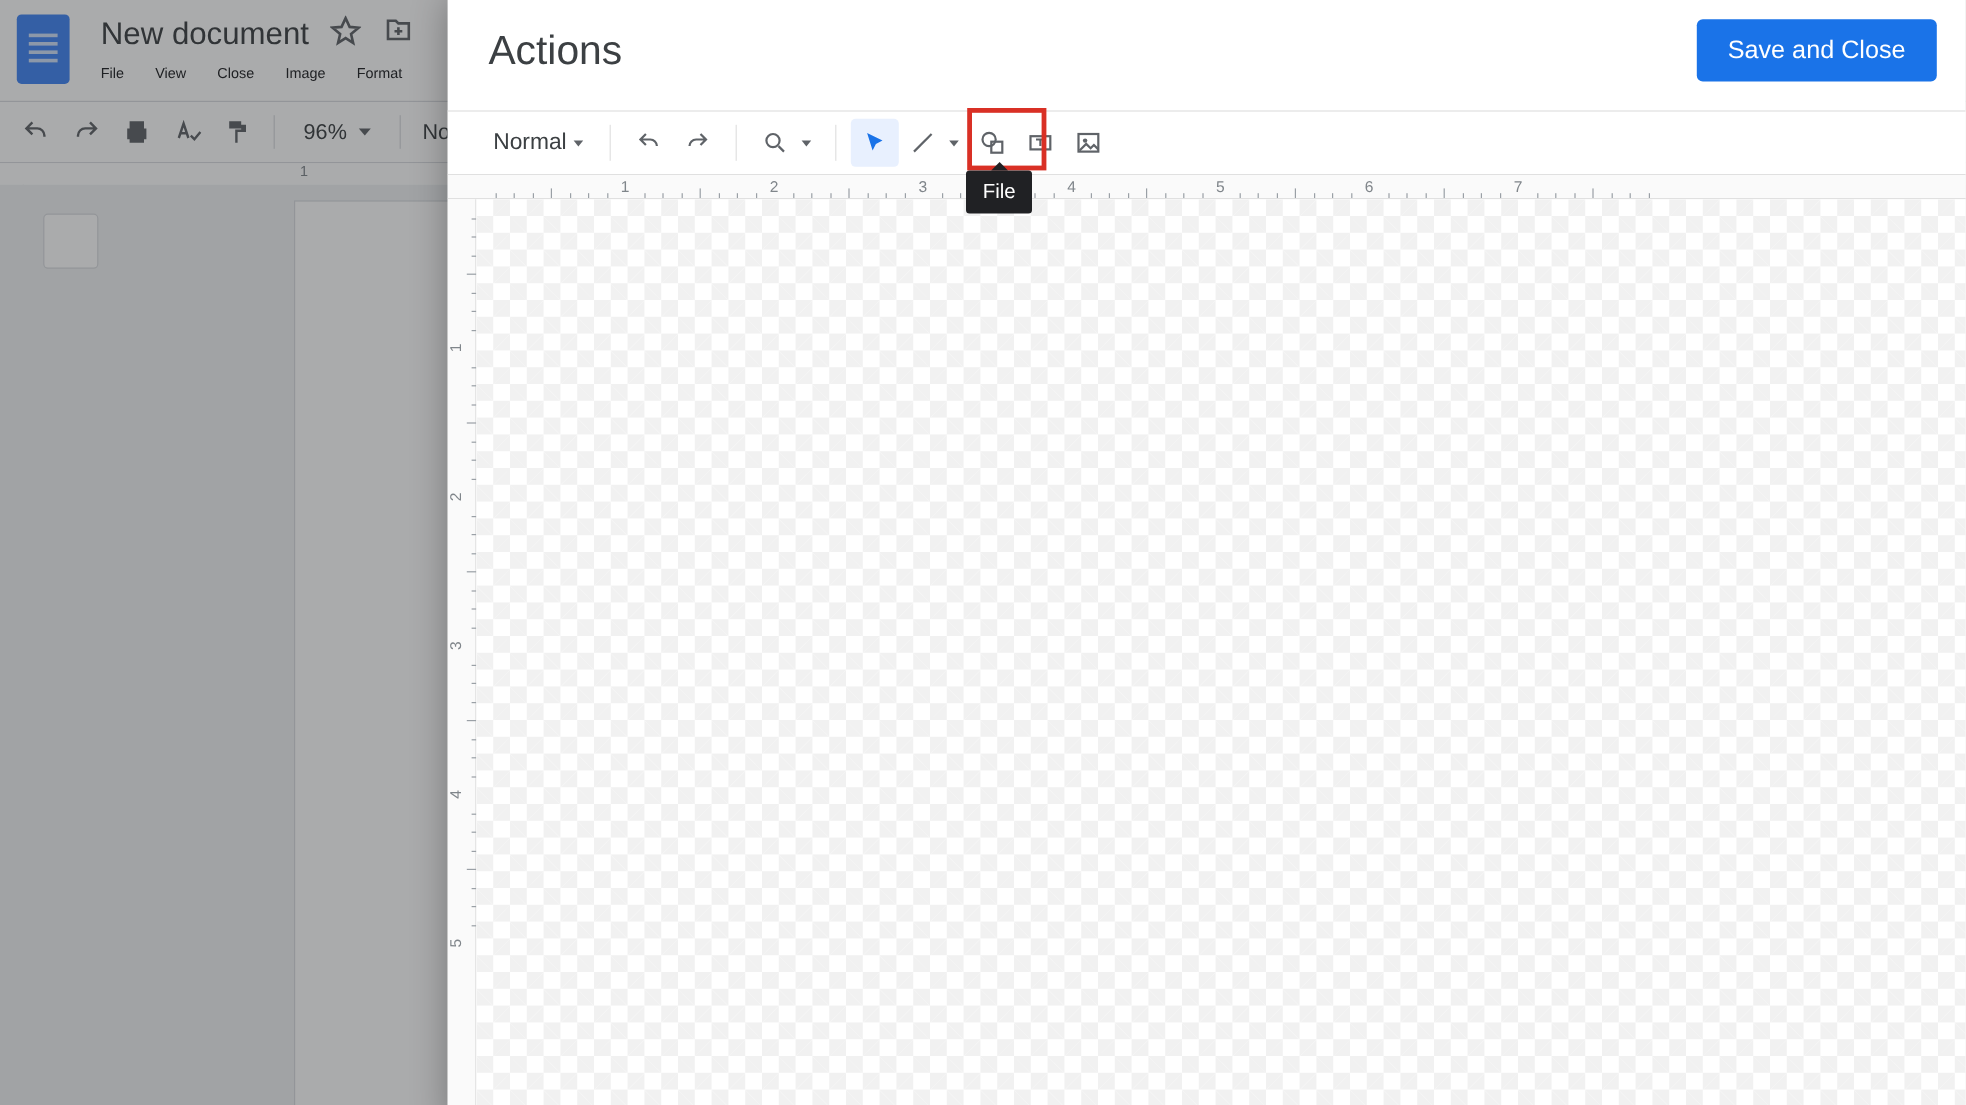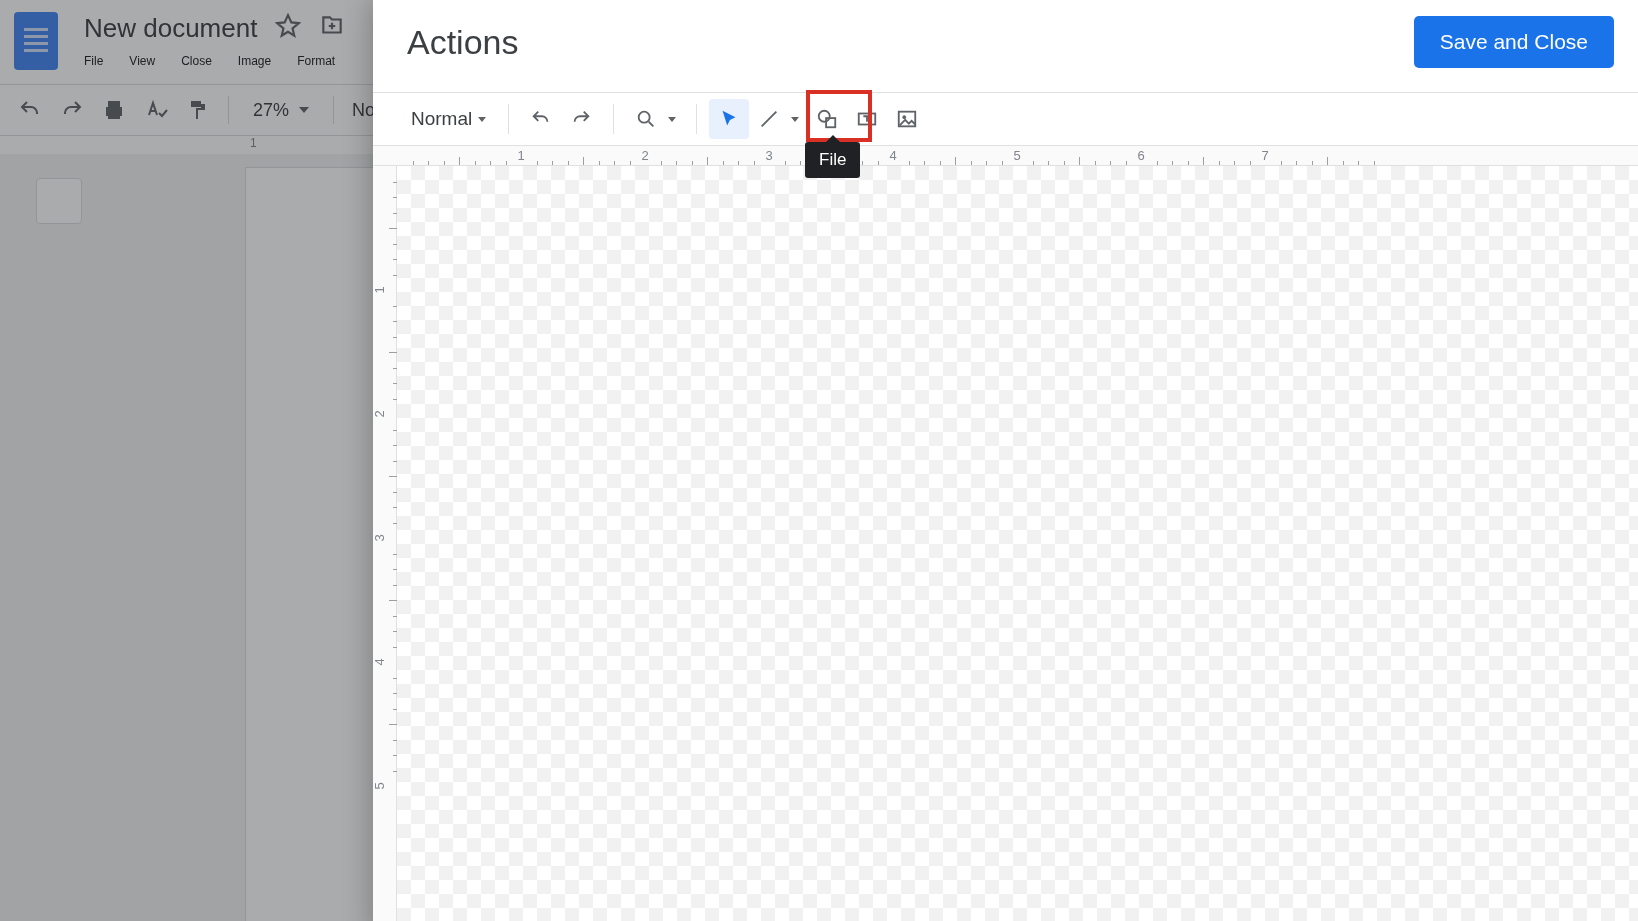--- a/index.html
+++ b/index.html
@@ -135,21 +135,21 @@
           <path d="M5 17 9 5l4 12M6.5 13h5M15 15l3 3 5-6" fill="none" stroke="#5f6368" stroke-width="2"></path>
         </svg>
       </span>
     <span class="tb-icon">
         <svg viewBox="0 0 24 24">
           <path d="M5 3h10v6H5zM15 6h4v6h-7v9h-2v-11h5z" fill="#5f6368"></path>
         </svg>
       </span>
     <span class="sep"></span>
     <span class="zoom-display">
-      <span>27%</span>
+      <span>96%</span>
       <span class="zoom-caret"></span>
     </span>
     <span class="sep"></span>
     <span class="style-name">Normal</span>
   </div>
 
   <div class="bg-right-tools">
     <span class="tb-icon">
         <svg viewBox="0 0 24 24">
           <path d="M3 5h18M9 10h12M9 14h12M3 19h18M6 12 3 9v6z" fill="#5f6368"></path>

